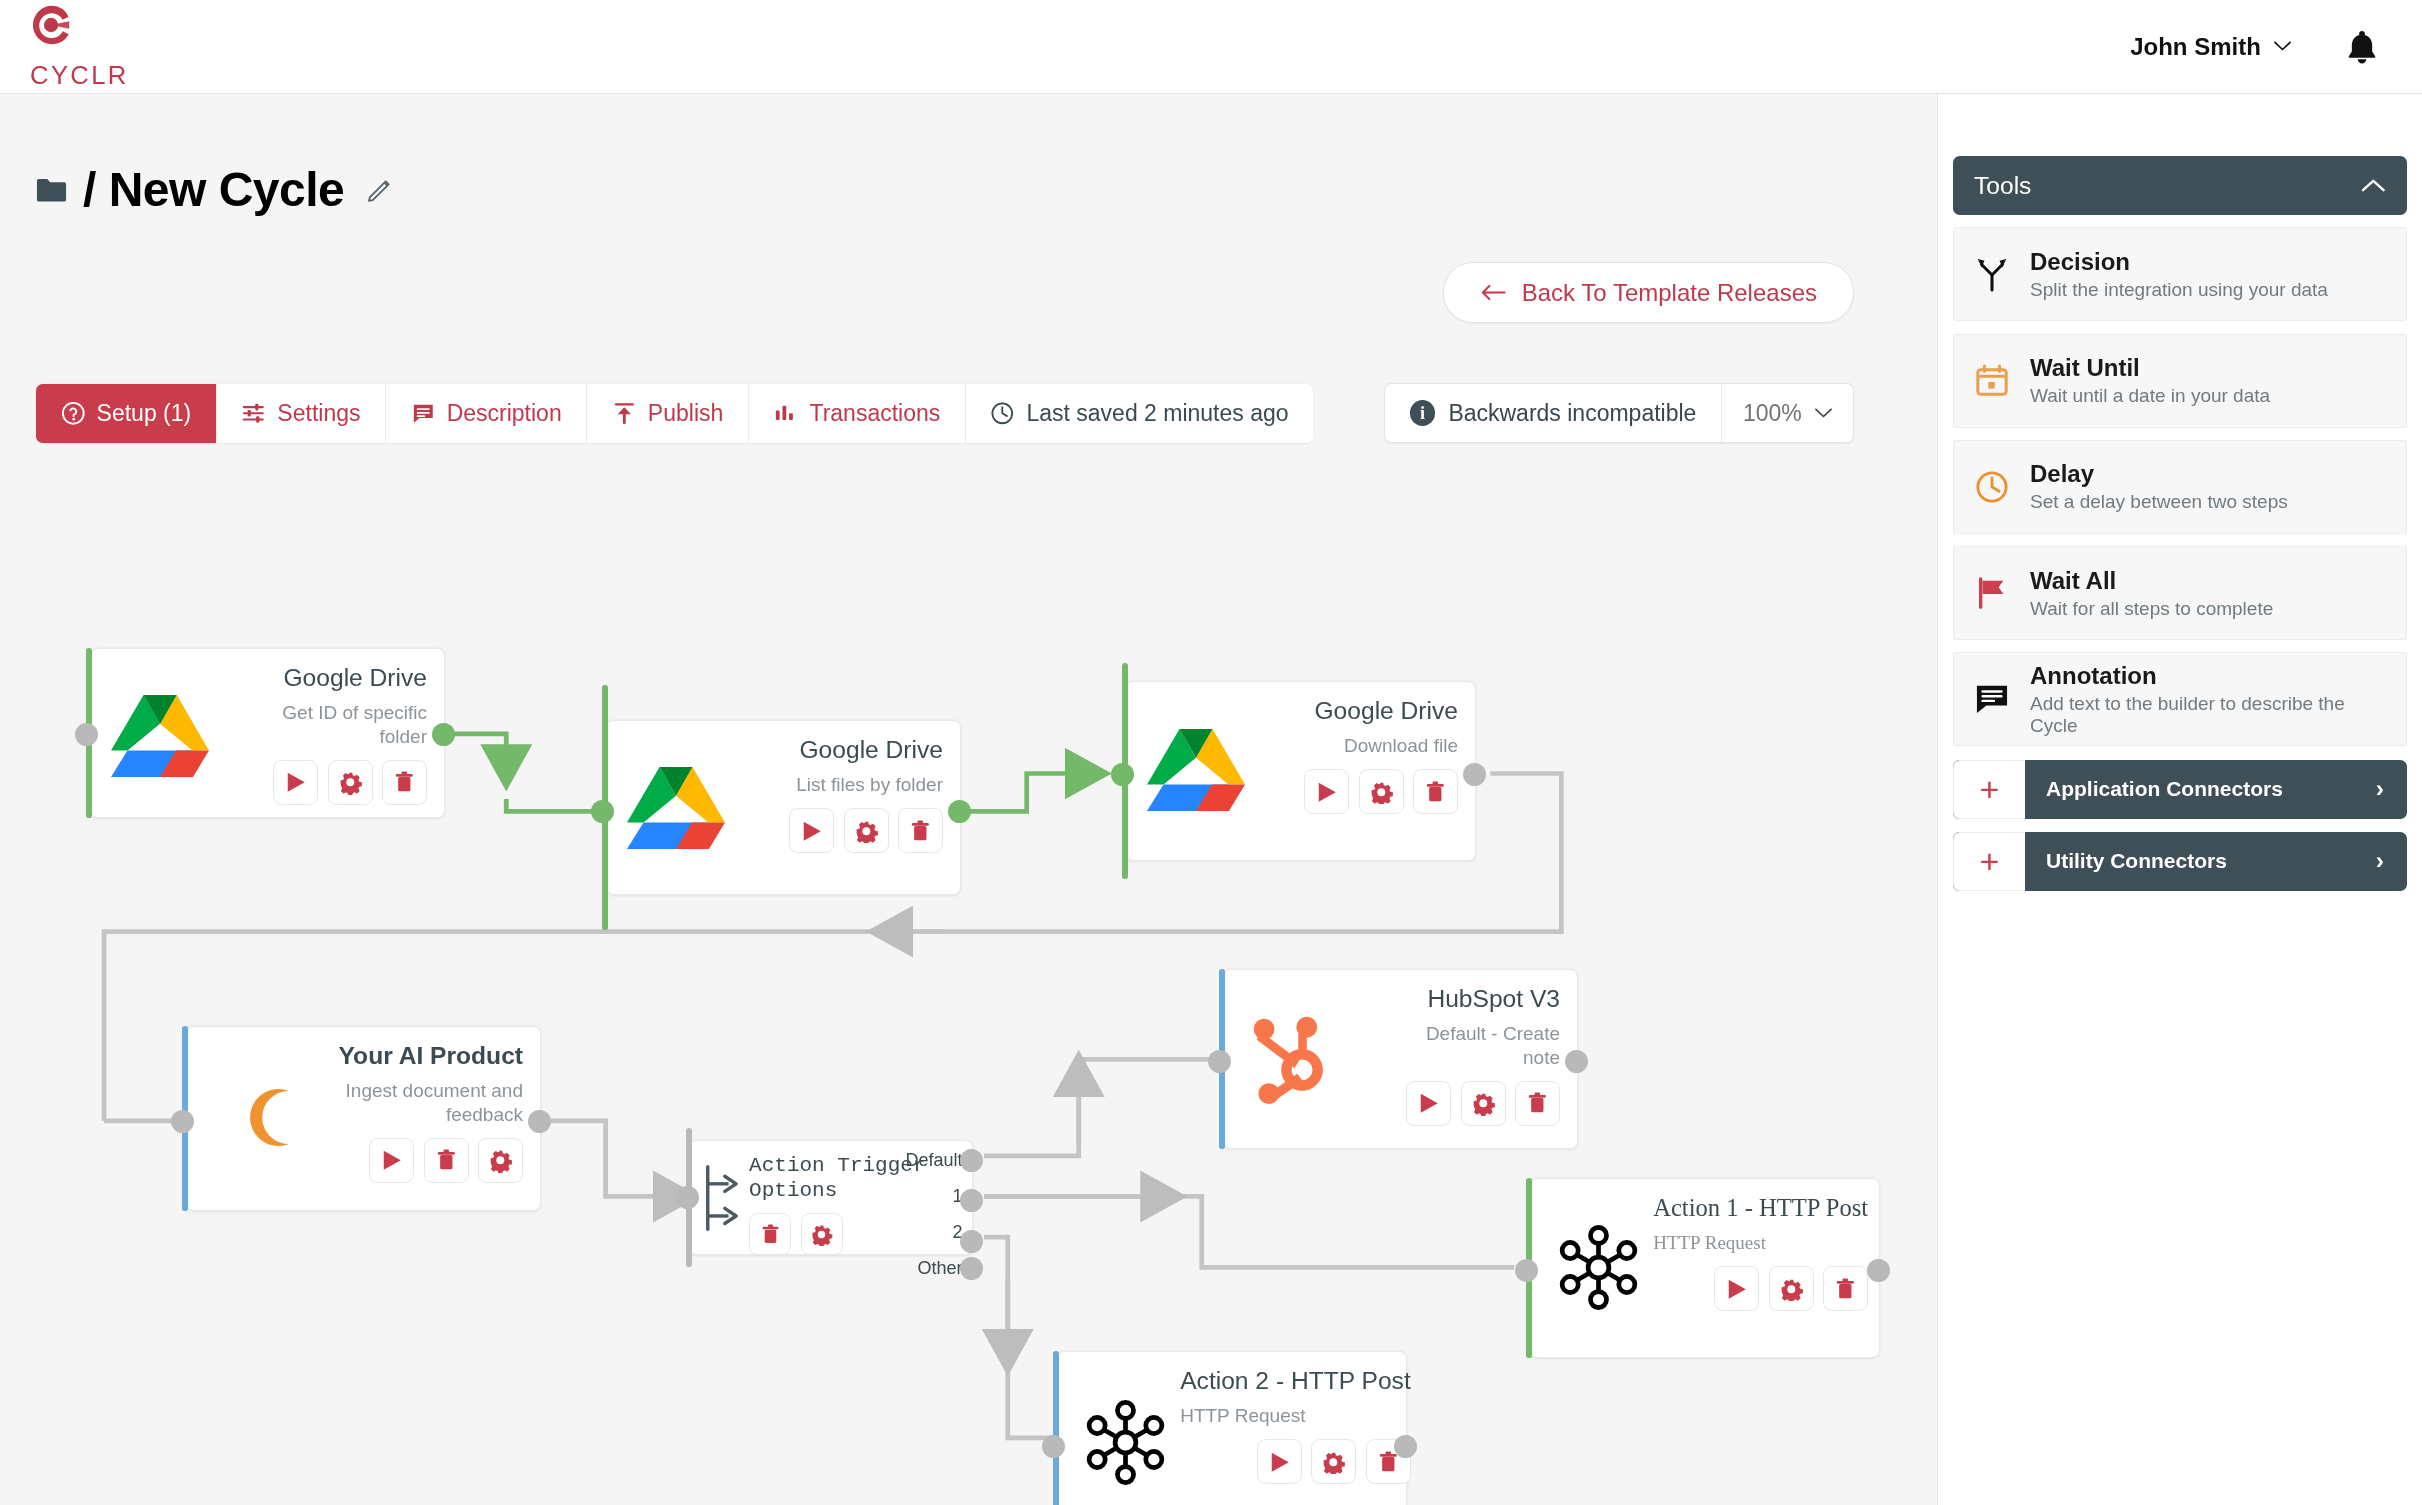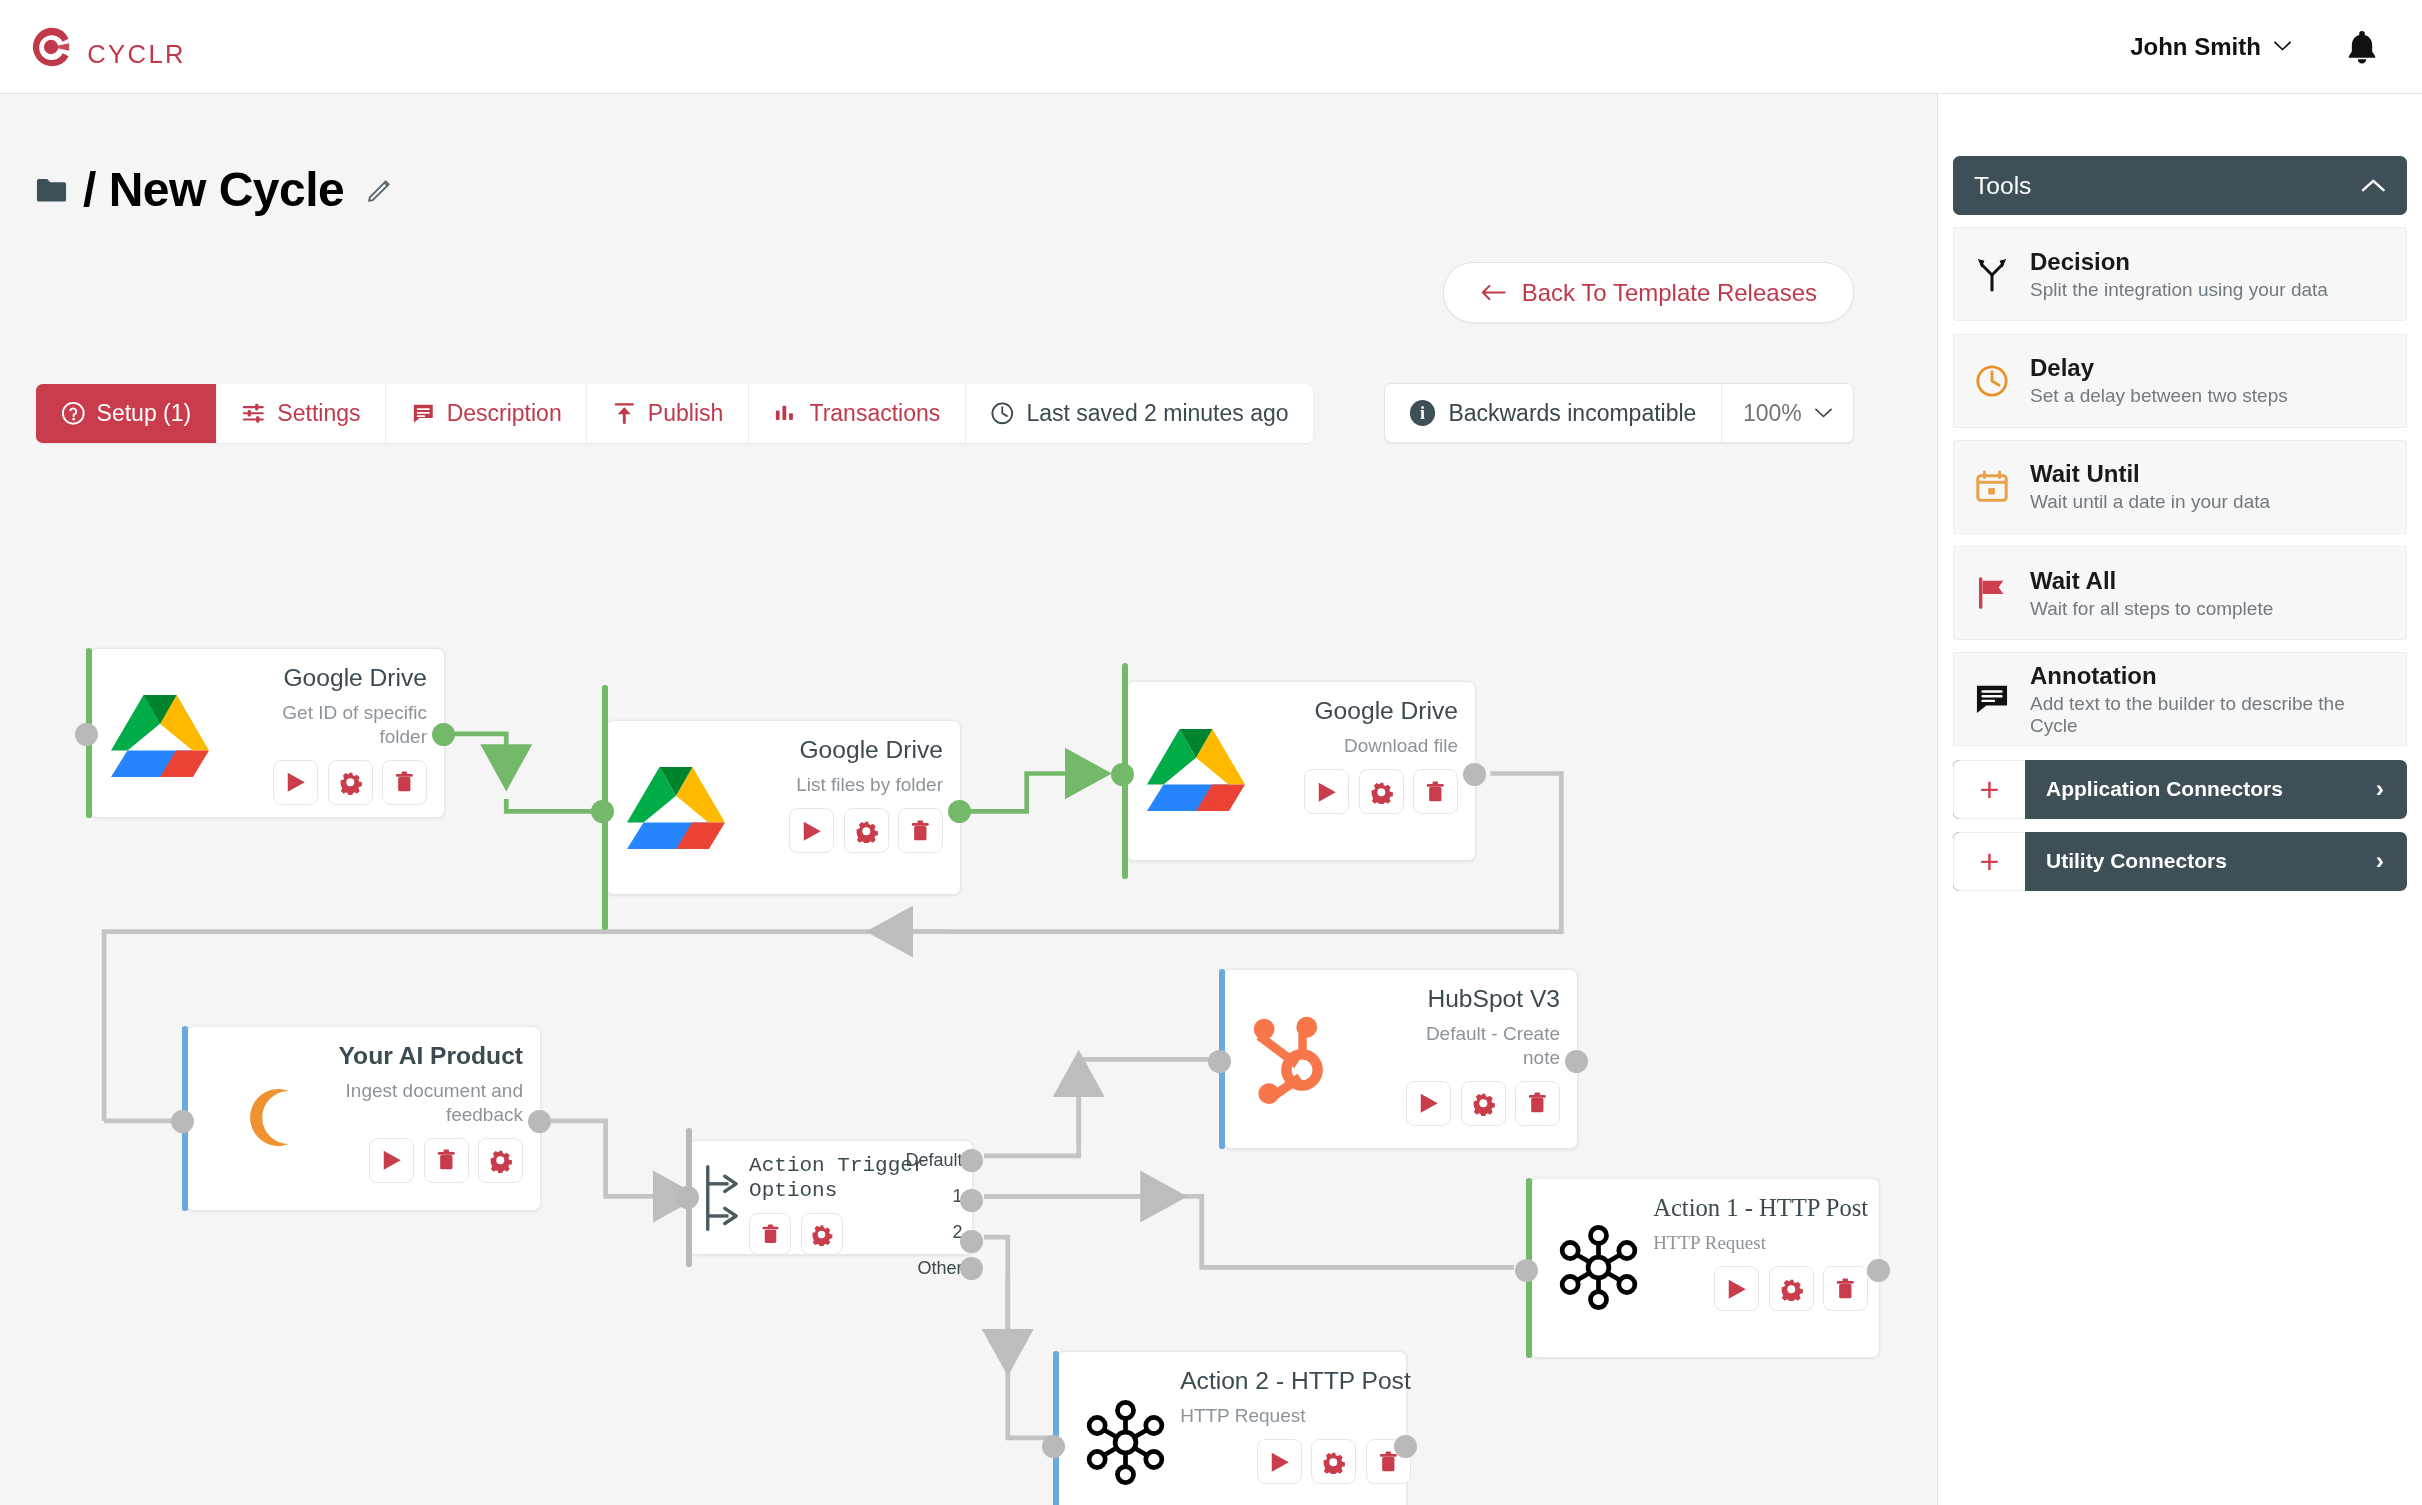--- a/index.html
+++ b/index.html
@@ -9,21 +9,21 @@
     background: #f5f5f5;
     overflow: hidden;
   }
 
   
   .topbar {
     position: absolute; top: 0; left: 0; width: 2423px; height: 94px;
     background: #ffffff; border-bottom: 0.9px solid #e3e3e3;
     display: flex; align-items: center; justify-content: space-between;
   }
-  .brand { display: flex; align-items: flex-end; gap: 13.2px; padding-left: 30px; }
+  .brand { display: flex; align-items: flex-start; gap: 13.2px; padding-left: 30px; flex-direction: column; }
   .brand-logo { width: 44px; height: 44px; display: block; }
   .brand-name {
     font-size: 25.6px; letter-spacing: 2.4px; color: #c0394b; font-weight: 400;
   }
   .topbar-right { display: flex; align-items: center; gap: 55px; padding-right: 45px; }
   .user-menu { display: flex; align-items: center; gap: 13.2px; cursor: pointer; }
   .user-name { font-size: 24px; color: #111; font-weight: 700; }
   .chev-down { width: 17px; height: 10.4px; display: block; }
   .bell-icon { width: 32px; height: 36px; display: block; }
 
@@ -692,42 +692,42 @@
     </span>
     <span class="tool-text">
       <span class="tool-name">Decision</span>
       <span class="tool-desc">Split the integration using your data</span>
     </span>
   </div>
 
   <div class="tool-card">
     <span class="tool-icon">
       <svg width="34" height="34" viewBox="0 0 36 36">
-        <circle cx="18" cy="18" r="15" fill="none" stroke="#e8932e" stroke-width="3"></circle>
-        <path d="M18 8.5V18l7.5 4.5" fill="none" stroke="#e8932e" stroke-width="3" stroke-linecap="round"></path>
-      </svg>
-    </span>
-    <span class="tool-text">
-      <span class="tool-name">Delay</span>
-      <span class="tool-desc">Set a delay between two steps</span>
-    </span>
-  </div>
-
-  <div class="tool-card">
-    <span class="tool-icon">
-      <svg width="34" height="34" viewBox="0 0 36 36">
         <rect x="3" y="6" width="30" height="26" rx="3" fill="none" stroke="#e8a04b" stroke-width="3.2"></rect>
         <path d="M3 13h30" stroke="#e8a04b" stroke-width="3.2"></path>
         <path d="M10 2v6M26 2v6" stroke="#e8a04b" stroke-width="3.2" stroke-linecap="round"></path>
         <rect x="14" y="19" width="7" height="7" rx="1" fill="#e8a04b"></rect>
       </svg>
     </span>
     <span class="tool-text">
       <span class="tool-name">Wait Until</span>
       <span class="tool-desc">Wait until a date in your data</span>
+    </span>
+  </div>
+
+  <div class="tool-card">
+    <span class="tool-icon">
+      <svg width="34" height="34" viewBox="0 0 36 36">
+        <circle cx="18" cy="18" r="15" fill="none" stroke="#e8932e" stroke-width="3"></circle>
+        <path d="M18 8.5V18l7.5 4.5" fill="none" stroke="#e8932e" stroke-width="3" stroke-linecap="round"></path>
+      </svg>
+    </span>
+    <span class="tool-text">
+      <span class="tool-name">Delay</span>
+      <span class="tool-desc">Set a delay between two steps</span>
     </span>
   </div>
 
   <div class="tool-card">
     <span class="tool-icon">
       <svg width="34" height="34" viewBox="0 0 36 36">
         <path d="M6 3v30" stroke="#cc3f4f" stroke-width="3.6" stroke-linecap="round"></path>
         <path d="M8 5h22l-5 7 5 7H8z" fill="#cc3f4f"></path>
       </svg>
     </span>

